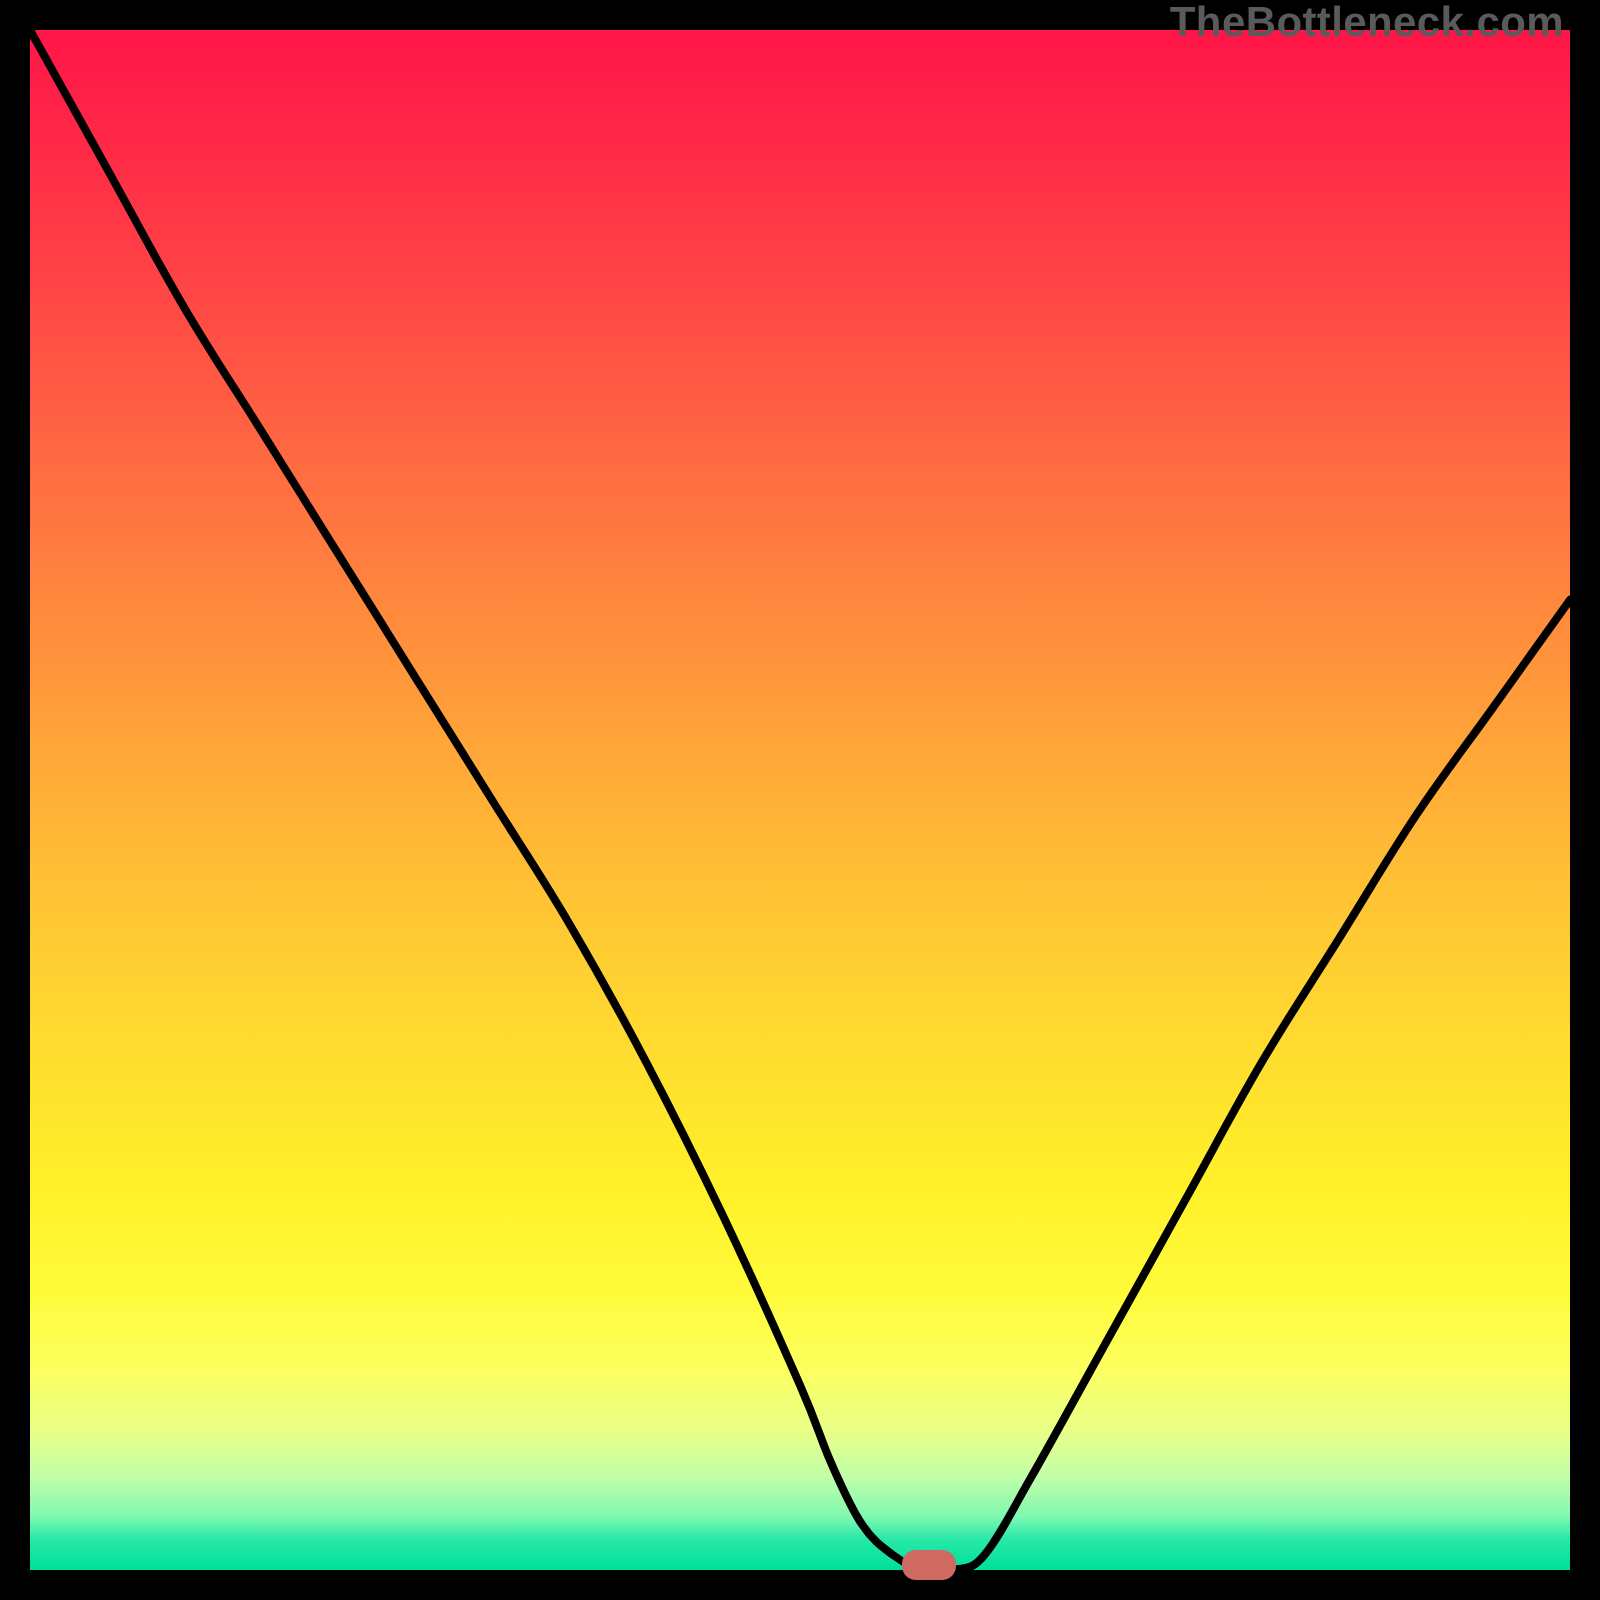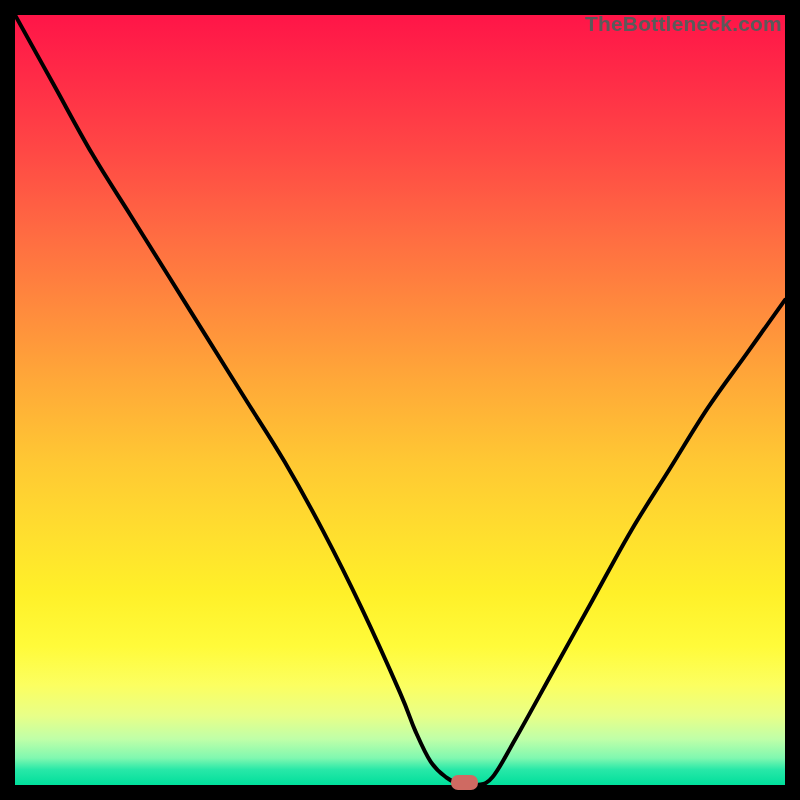--- a/index.html
+++ b/index.html
@@ -30,21 +30,21 @@
       #fcff60 87%,
       #e8ff88 91%,
       #c0ffa8 94%,
       #80f8b0 96.5%,
       #28e8a8 98%,
       #00df9b 100%
     );
   }
   .watermark {
     position: absolute;
-    top: 12px;
+    top: 0px;
     right: 18px;
     font-family: Arial, Helvetica, sans-serif;
     font-size: 21px;
     font-weight: bold;
     color: #5a5a5a;
     letter-spacing: 0.2px;
   }
   .curve-layer {
     position: absolute;
     left: 15px;

